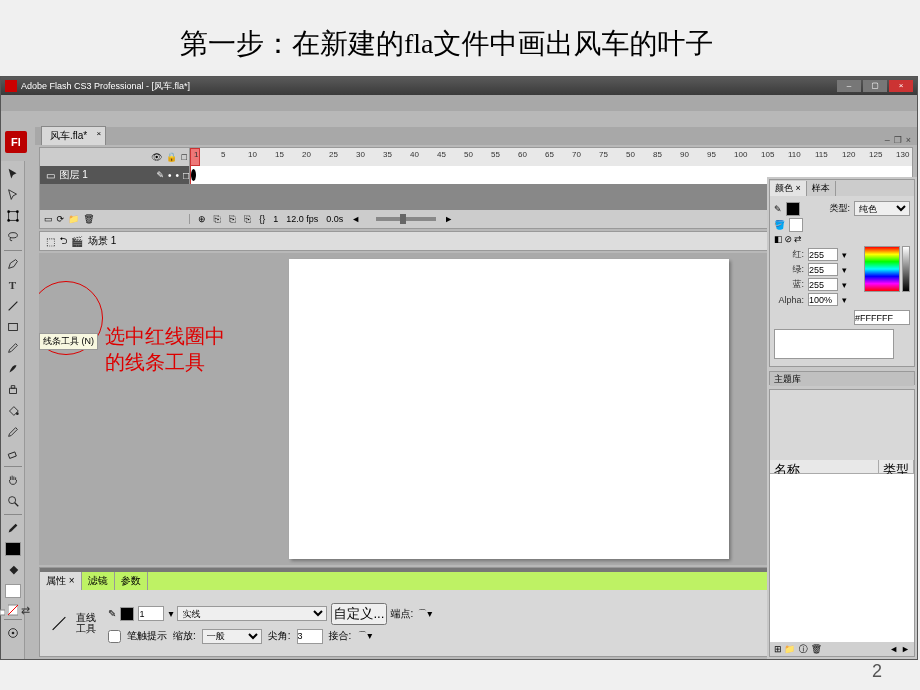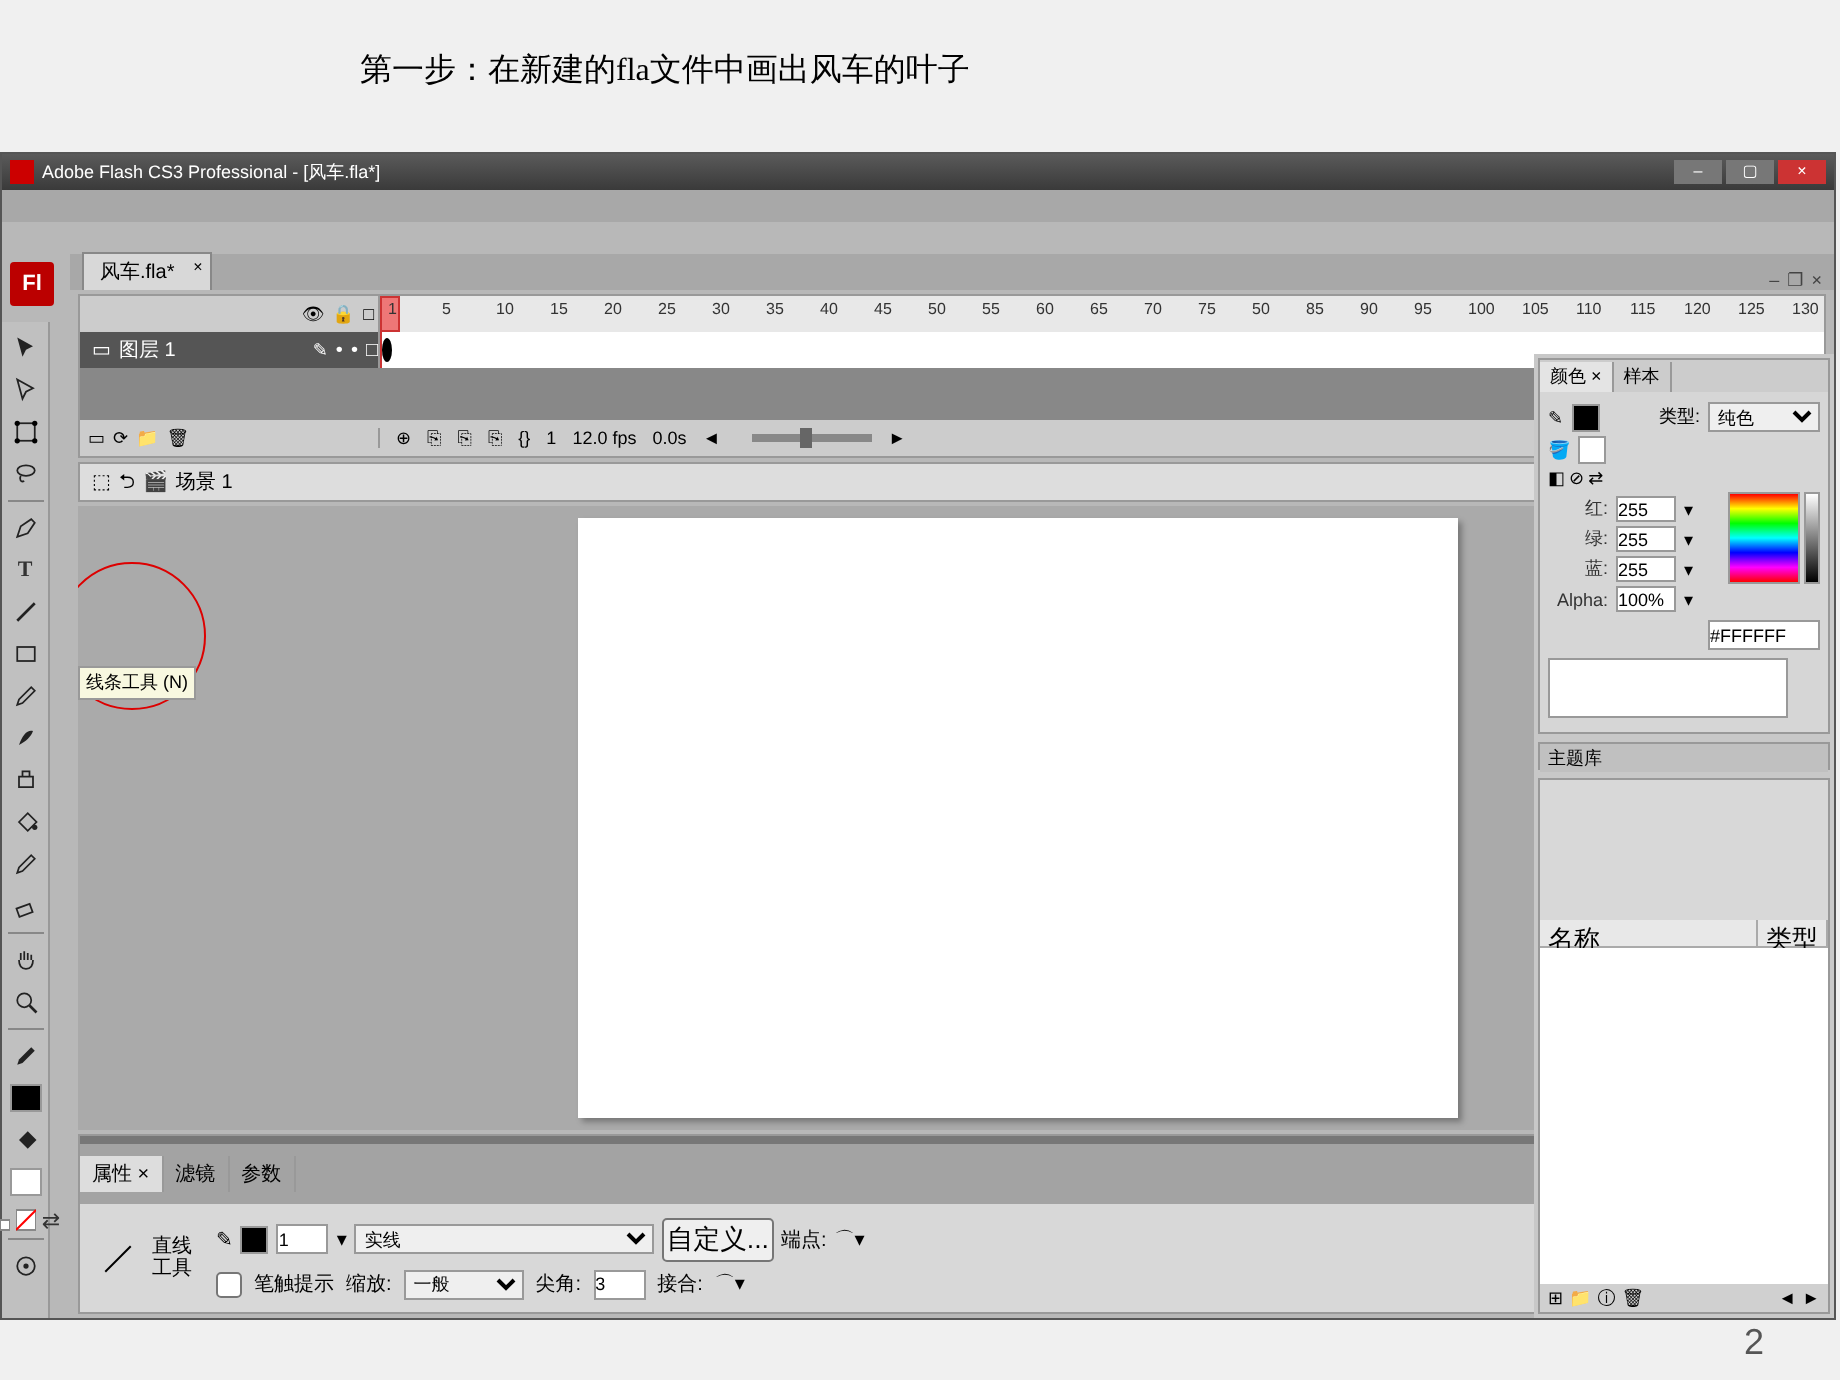--- a/index.html
+++ b/index.html
@@ -1,17 +1,17 @@
 <!DOCTYPE html>
 <html><head>
 <meta charset="utf-8">
 <style>
 * { box-sizing: border-box; margin: 0; padding: 0; font-family: "Microsoft YaHei", Arial, sans-serif; }
 body { background: #f0f0f0; width: 920px; height: 690px; overflow: hidden; position: relative; }
-.slide-title { position: absolute; top: 25px; left: 180px; font-size: 16px; font-family: "SimSun", serif; color: #000; }
+.slide-title { position: absolute; top: 25px; left: 180px; font-size: 28px; font-family: "SimSun", serif; color: #000; }
 .app-window { position: absolute; top: 76px; left: 0; right: 2px; bottom: 30px; background: #b8b8b8; border: 1px solid #555; }
 .title-bar { height: 18px; background: linear-gradient(#5a5a5a,#3a3a3a); color: #fff; font-size: 9px; display: flex; align-items: center; padding: 0 4px; }
 .title-bar .app-icon { width: 12px; height: 12px; background: #c00; margin-right: 4px; }
 .title-bar .win-btns { margin-left: auto; display: flex; gap: 2px; }
 .win-btn { width: 24px; height: 12px; background: #777; font-size: 8px; text-align: center; line-height: 12px; }
 .win-btn.close { background: #c33; }
 .menu-bar { height: 16px; background: #a8a8a8; font-size: 10px; display: flex; align-items: center; padding: 0 4px; gap: 8px; border-bottom: 1px solid #888; }
 .menu-item { cursor: default; }
 .sub-title-row { height: 16px; background: #a8a8a8; }
 .workspace { position: absolute; top: 50px; left: 0; right: 0; bottom: 0; display: flex; }
@@ -44,21 +44,21 @@
 .tl-slider { width: 60px; height: 4px; background:#888; margin-left: 8px; position: relative }
 .tl-slider::after { content:''; position:absolute; left:24px; top:-3px; width:6px; height:10px; background:#666 }
 .edit-bar { height: 20px; background: #ddd; border: 1px solid #999; margin: 0 4px; display: flex; align-items: center; font-size: 10px; padding: 0 6px; gap: 4px; }
 .stage-area { flex: 1; background: #aaa; margin: 2px 4px; position: relative; overflow: hidden; }
 .canvas { position: absolute; left: 250px; top: 6px; width: 440px; height: 300px; background: #fff; box-shadow: 2px 2px 3px rgba(0,0,0,0.3); }
 .red-circle { position: absolute; left: -10px; top: 28px; width: 74px; height: 74px; border: 1px solid #d00; border-radius: 50%; }
 .tooltip { position: absolute; left: 0px; top: 80px; font-size: 9px; background: #f8f8e0; border: 1px solid #999; padding: 1px 3px; white-space: nowrap; }
 .annotation { position: absolute; left: 66px; top: 70px; color: #d00; font-size: 20px; font-family: "SimSun", serif; line-height: 1.3; }
 .props-area { height: 90px; background: #ccc; margin: 0 4px 2px 4px; border: 1px solid #999; display: flex; flex-direction: column; }
 .props-drag { height:4px; background:#777 }
-.props-tabs { height: 30px; background: #a3a3a3; display: flex; align-items: center; font-size: 10px; }
+.props-tabs { height: 18px; background: #bef264; display: flex; align-items: center; font-size: 10px; }
 .props-tab { padding: 2px 6px; border-right: 1px solid #999; }
 .props-tab.active { background: #ddd; }
 .props-body { flex:1; display: flex; align-items: center; gap: 12px; padding: 4px 8px; font-size: 10px; background:#d8d8d8 }
 .props-right { position: absolute; top: 50px; right: 0; width: 150px; bottom: 0; background: #c8c8c8; display: flex; flex-direction: column; font-size: 10px; }
 .r-panel { border: 1px solid #999; margin: 2px; background: #d6d6d6; }
 .r-tabs { height: 16px; display: flex; align-items: center; font-size: 9px; background: #ccc; }
 .r-tab { padding: 1px 5px; border-right: 1px solid #999; }
 .r-tab.active { background: #e4e4e4; }
 .r-body { padding: 3px 4px; }
 .r-row { display: flex; align-items: center; gap: 4px; margin: 2px 0; font-size: 9px; }
@@ -326,20 +326,24 @@
         <span>⬚</span>
         <span>⮌</span>
         <span>🎬</span>
         <span>场景 1</span>
       </div>
 
       <div class="stage-area">
         <div class="canvas"></div>
         <div class="red-circle"></div>
         <div class="tooltip">线条工具 (N)</div>
+        <div class="annotation">
+          <div>选中红线圈中</div>
+          <div>的线条工具</div>
+        </div>
       </div>
 
       <div class="props-area">
         <div class="props-drag"></div>
         <div class="props-tabs">
           <span class="props-tab active">属性 ×</span>
           <span class="props-tab">滤镜</span>
           <span class="props-tab">参数</span>
         </div>
         <div class="props-body">

